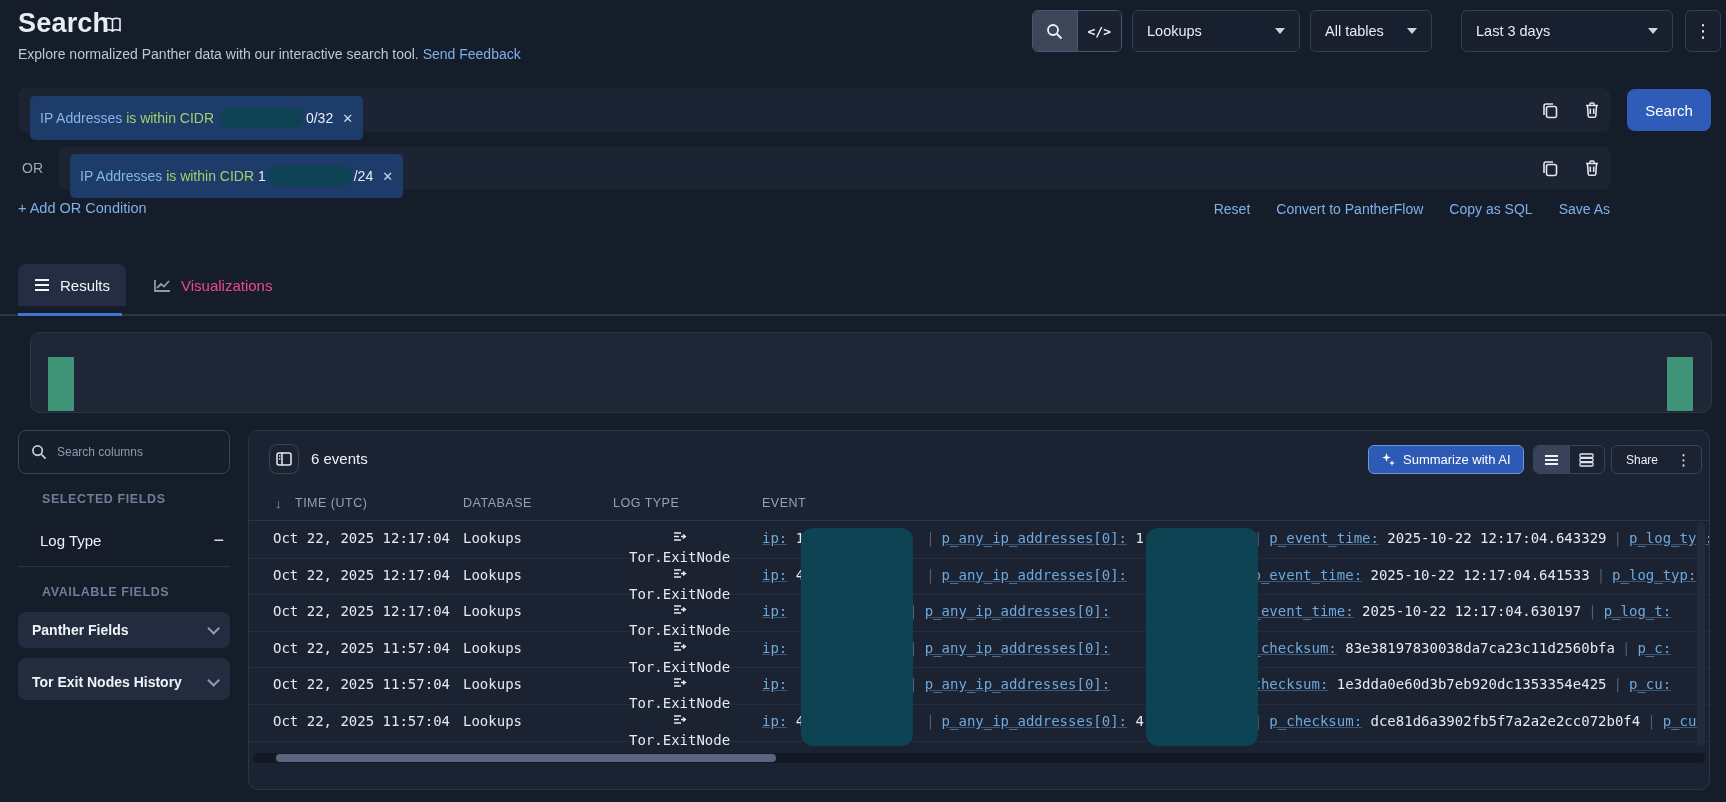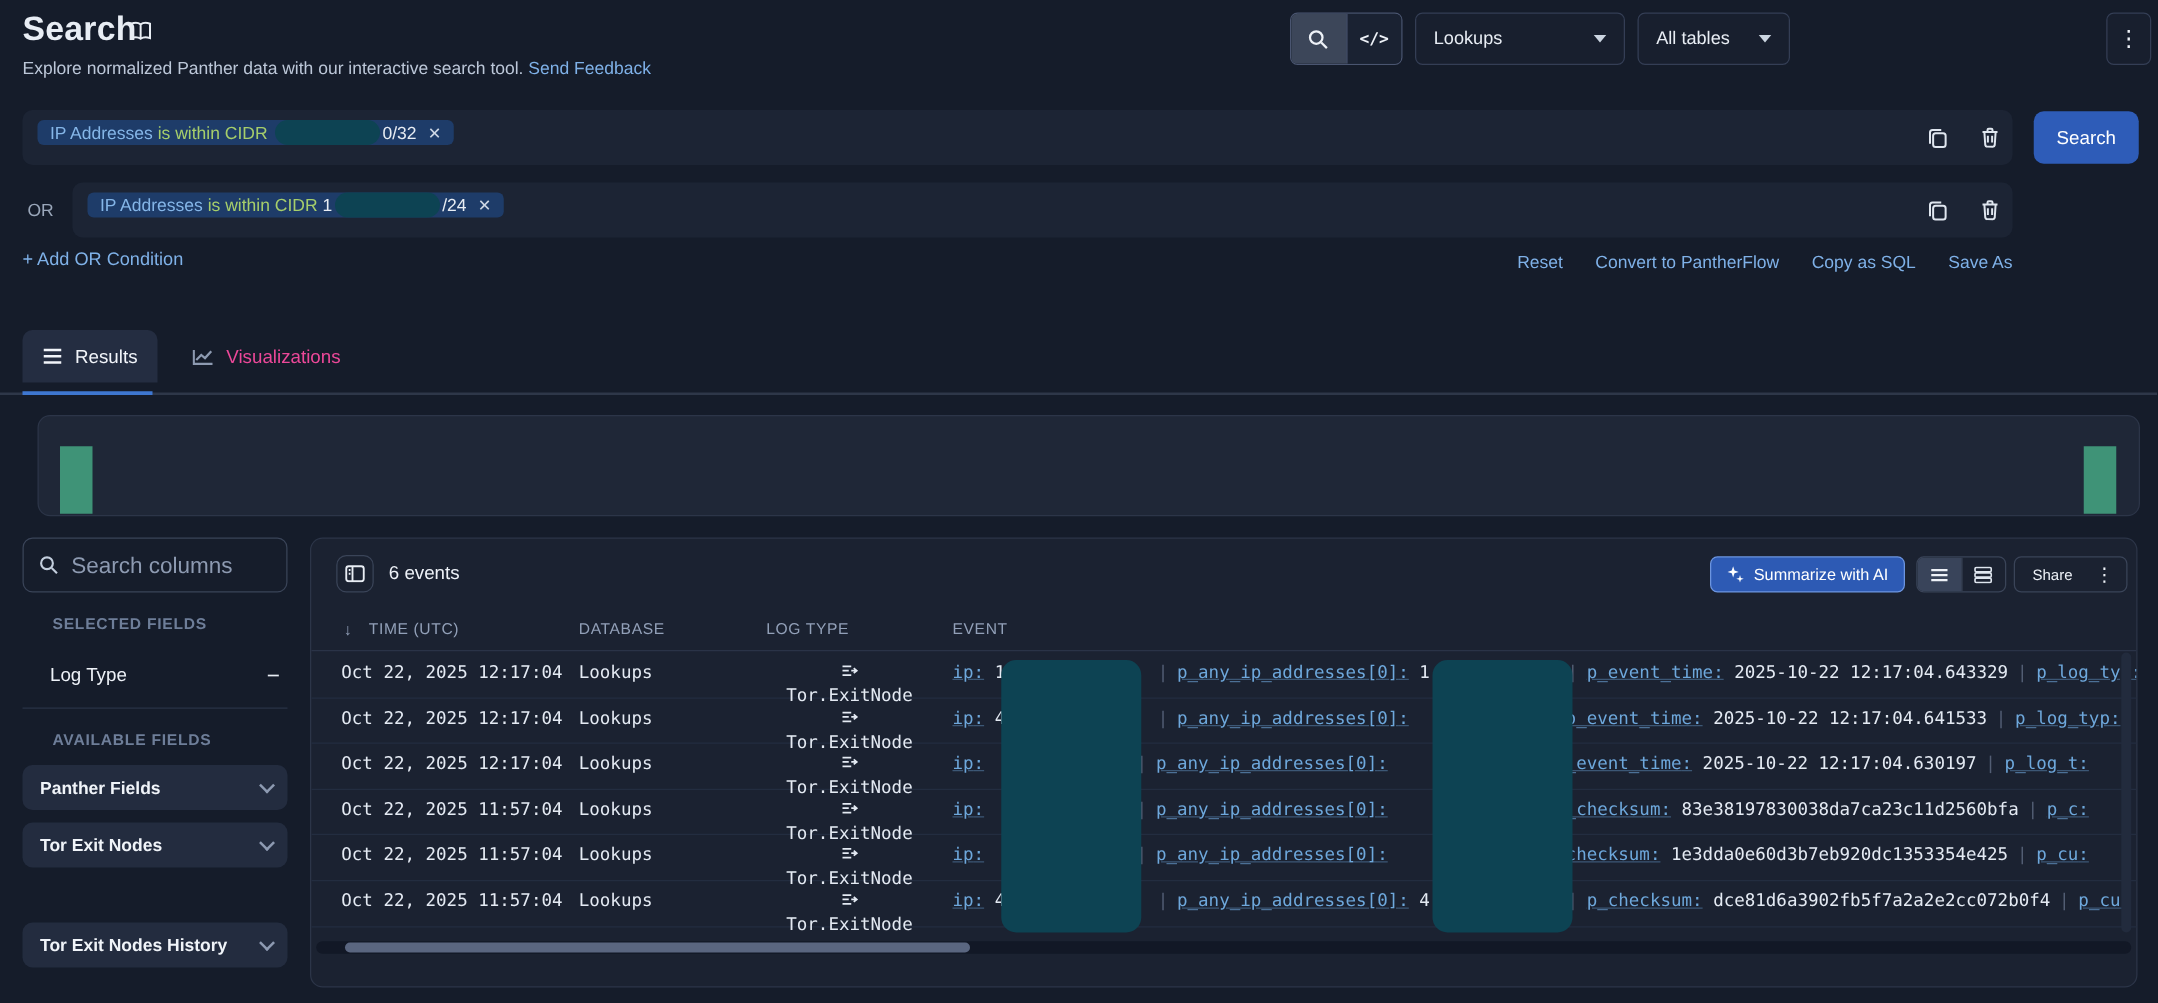--- a/index.html
+++ b/index.html
@@ -31,21 +31,21 @@
   .kebab-btn { position:absolute; left:1685px; top:10px; width:36px; height:42px; border:1px solid #343e55;
                border-radius:6px; background:#181f2e; display:flex; align-items:center; justify-content:center;
                font-size:18px; color:#eef2f8; cursor:pointer; }
 
   
   .fcard { position:absolute; background:#1c2434; border-radius:8px; height:44px; }
   .fcard1 { left:18px; top:88px; width:1592px; }
   .fcard2 { left:58px; top:146px; width:1552px; }
   .or-label { position:absolute; left:22px; top:160px; font-size:14px; color:#9aa7ba; }
 
-  .chip { position:absolute; height:20px; background:#1e3c69; border-radius:5px; display:flex;
+  .chip { position:absolute; height:44px; background:#1e3c69; border-radius:5px; display:flex;
           align-items:center; padding:0 10px; font-size:14px; white-space:pre; cursor:pointer; }
   .chip .fld { color:#85b6e8; }
   .chip .op  { color:#a6ce6b; }
   .chip .val { color:#e8edf4; }
   .redact { display:inline-block; width:84px; height:20px; background:#0d4353; border-radius:10px; margin:0 2px; }
   .chip .x { color:#cdd6e3; margin-left:9px; font-size:13px; cursor:pointer; }
 
   .icon-btn { position:absolute; width:22px; height:22px; color:#dfe6ef; cursor:pointer; background:none; border:none; }
   .search-btn { position:absolute; left:1627px; top:89px; width:84px; height:42px; background:#2e5cb8;
                 border:none; border-radius:8px; color:#fff; font-size:15px; font-family:inherit; cursor:pointer; }
@@ -66,21 +66,21 @@
   
   .histo { position:absolute; left:30px; top:332px; width:1682px; height:81px; background:#1f2737;
            border:1px solid #2c3548; border-radius:10px; }
   .hbar { position:absolute; bottom:1px; width:26px; height:54px; background:#3f9377; }
   .hbar.left { left:17px; }
   .hbar.right { right:18px; }
 
   
   .sb-search { position:absolute; left:18px; top:430px; width:212px; height:44px; border:1px solid #3a4458;
                border-radius:8px; background:#161d2b; display:flex; align-items:center; padding:0 12px; gap:10px; }
-  .sb-search input { background:transparent; border:none; outline:none; color:#e8edf4; font-size:18px;
+  .sb-search input { background:transparent; border:none; outline:none; color:#e8edf4; font-size:12px;
                      font-family:inherit; width:140px; }
   .sb-search input::placeholder { color:#8d9ab1; }
   .sec-label { position:absolute; left:18px; font-size:12.5px; font-weight:700; letter-spacing:.6px; color:#6e7e99;margin-left:24px; }
   .sel-field { position:absolute; left:18px; top:522px; width:212px; height:36px; display:flex; align-items:center;
                padding:0 6px 0 22px; font-size:15px; color:#eef2f8; cursor:pointer; }
   .sel-field .minus { margin-left:auto; font-size:18px; color:#e8edf4; cursor:pointer; }
   .sb-divider { position:absolute; left:18px; top:566px; width:212px; height:1px; background:#293246; }
   .fgroup { position:absolute; left:18px; width:212px; height:36px; background:#232c3f; border-radius:8px;
             display:flex; align-items:center; padding:0 14px; font-size:14px; font-weight:700; color:#f0f4f9; cursor:pointer; }
   .chev { margin-left:auto; width:9px; height:9px; border-right:2px solid #8d9ab1; border-bottom:2px solid #8d9ab1;
@@ -165,20 +165,24 @@
   </div>
 
   <div class="dd dd-lookups">
     <span class="lbl">Lookups</span>
     <span class="caret"></span>
   </div>
   <div class="dd dd-tables">
     <span class="lbl">All tables</span>
     <span class="caret"></span>
   </div>
+  <div class="dd dd-range">
+    <span class="lbl">Last 3 days</span>
+    <span class="caret"></span>
+  </div>
   <div class="kebab-btn">⋮</div>
 
   <div class="fcard fcard1">
     <div class="chip" style="left:12px; top:8px;">
       <span class="fld">IP Addresses</span><span> </span>
       <span class="op">is within CIDR</span><span> </span>
       <span class="val"></span>
       <span class="redact"></span>
       <span class="val">0/32</span>
       <span class="x">✕</span>
@@ -266,21 +270,21 @@
   <div class="sb-divider"></div>
   <div class="sec-label" style="top:585px;">AVAILABLE FIELDS</div>
   <div class="fgroup" style="top:658px;">
     <span>Tor Exit Nodes</span>
     <span class="chev"></span>
   </div>
   <div class="fgroup" style="top:612px;">
     <span>Panther Fields</span>
     <span class="chev"></span>
   </div>
-  <div class="fgroup" style="top:738px;">
+  <div class="fgroup" style="top:664px;">
     <span>Tor Exit Nodes History</span>
     <span class="chev"></span>
   </div>
 
   <div class="panel">
     <button class="toggle-btn">
       <svg width="16" height="14" viewBox="0 0 16 14" fill="none" stroke="#e8edf4" stroke-width="1.5">
         <rect x="1" y="1" width="14" height="12" rx="2"></rect>
           <line x1="6" y1="1" x2="6" y2="13"></line>
         <line x1="3" y1="4" x2="4.4" y2="4"></line>

